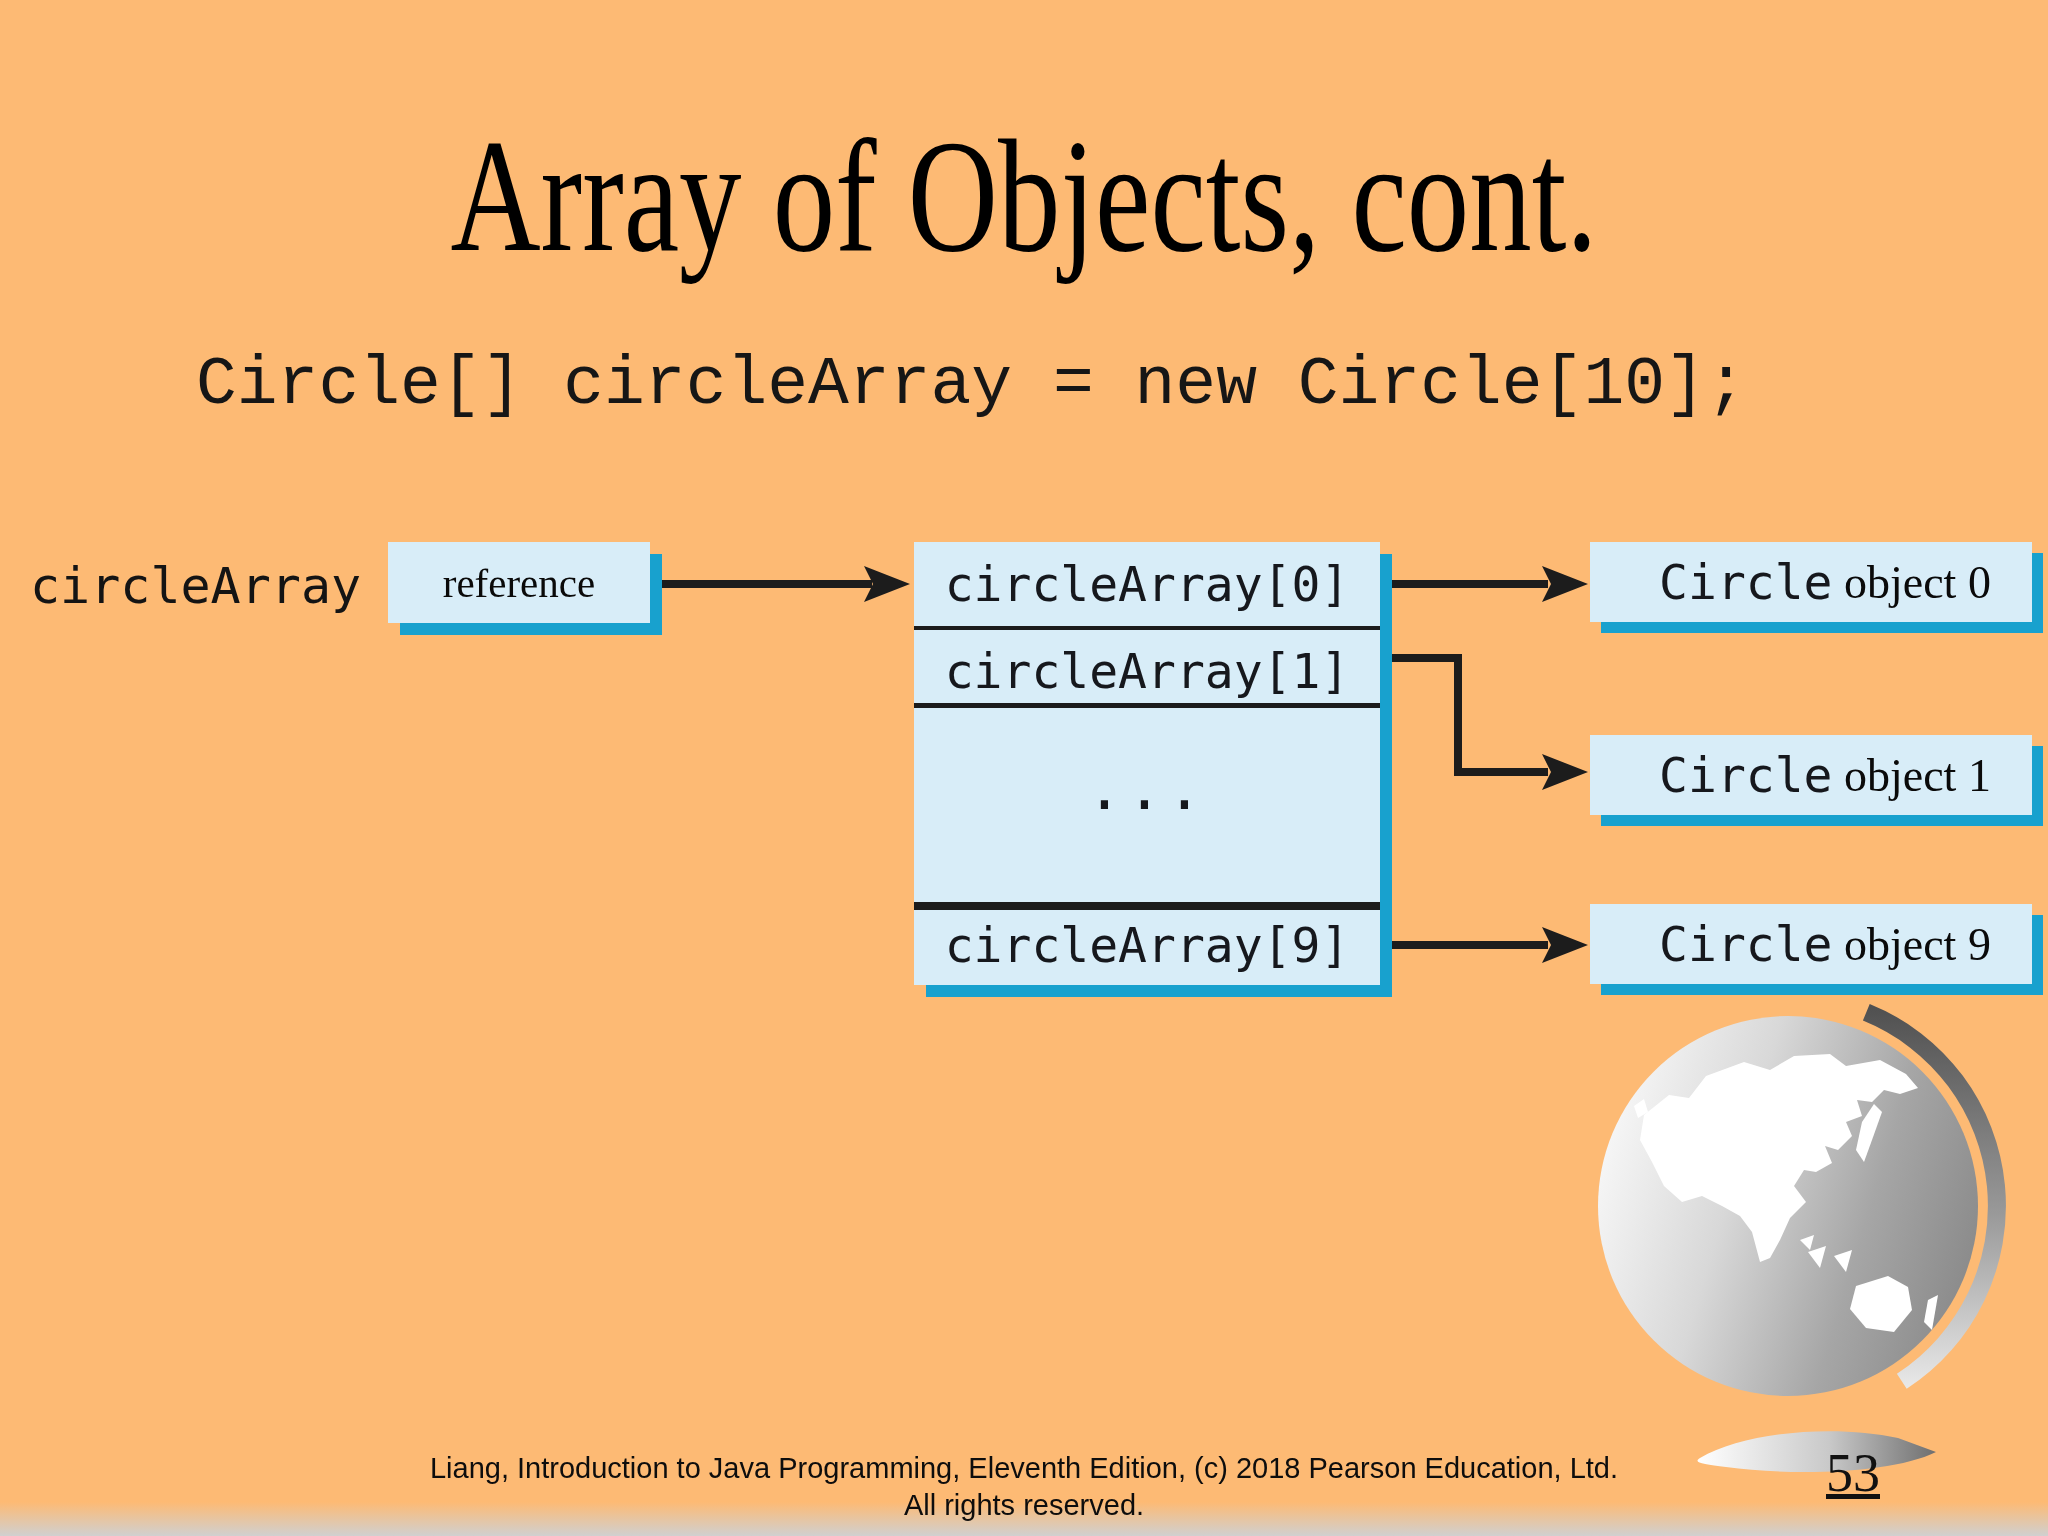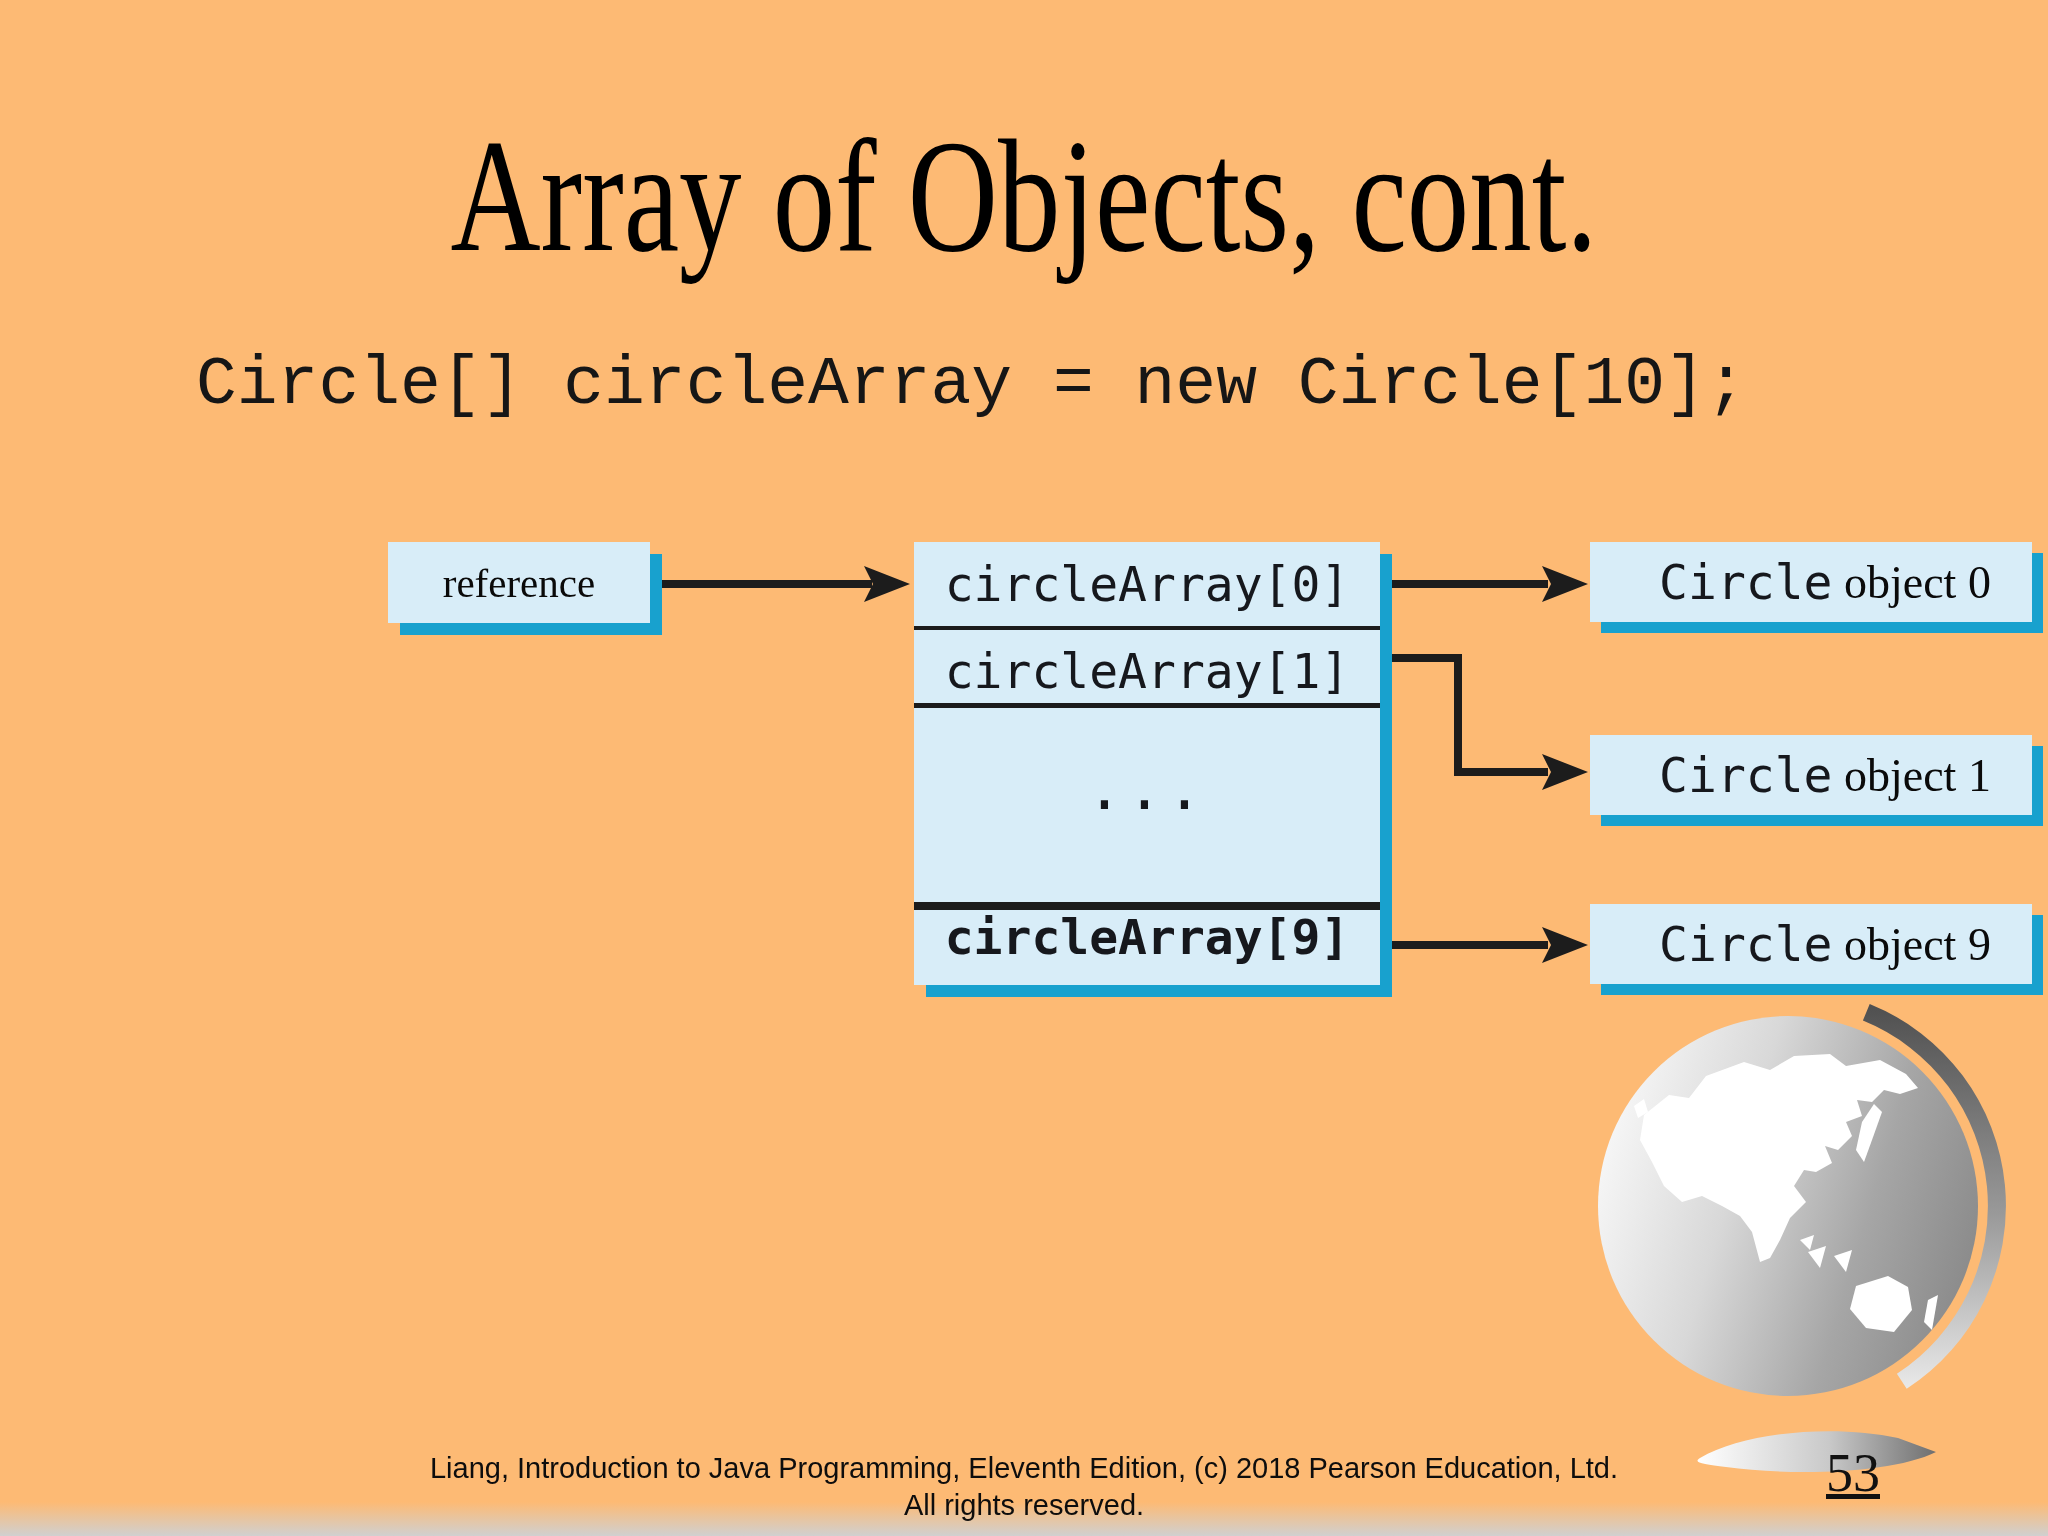--- a/index.html
+++ b/index.html
@@ -31,21 +31,21 @@
   .ref-box{left:388px;top:542px;width:262px;height:81px;
     display:flex;align-items:center;justify-content:center;}
   .ref-box .serif{font-family:"Liberation Serif",serif;font-size:41px;color:#0a0a0a;}
   .array-box{left:914px;top:542px;width:466px;height:443px;}
   .cell{
     position:absolute;left:0;width:100%;display:flex;align-items:center;justify-content:center;
     font-family:"DejaVu Sans Mono",monospace;font-size:48px;color:#16181d;white-space:pre;
   }
   .cell0{top:0;height:84px;}
   .cell1{top:92px;height:73px;}
-  .cell9{top:368px;height:54px;font-weight:bold;}
+  .cell9{top:376px;height:54px;}
   .hr{position:absolute;left:0;width:100%;background:#1c1c1c;}
   .hr1{top:84px;height:4px;}
   .hr2{top:161px;height:5px;}
   .hr3{top:360px;height:8px;}
   .ellipsis{
     position:absolute;top:218px;left:0;width:100%;text-align:center;
     font-family:"DejaVu Sans Mono",monospace;font-size:58px;letter-spacing:5px;
     color:#16181d;line-height:1;
   }
   .obj-box{left:1590px;width:414px;height:80px;
@@ -95,20 +95,21 @@
     <g>
       <path class="aline" d="M1392,658 H1458 V772 H1548"></path>
       <path class="ahead" d="M1588,772 L1542,754 L1551,772 L1542,790 Z"></path>
     </g>
     <g>
       <path class="aline" d="M1392,945 H1548"></path>
       <path class="ahead" d="M1588,945 L1542,927 L1551,945 L1542,963 Z"></path>
     </g>
   </svg>
 
+  <div class="mono-label">circleArray</div>
 
   <div class="box shadow12 ref-box">
     <span class="serif">reference</span>
   </div>
 
   <div class="box shadow12 array-box">
     <div class="cell cell0">circleArray[0]</div>
     <div class="hr hr1"></div>
     <div class="cell cell1">circleArray[1]</div>
     <div class="hr hr2"></div>

